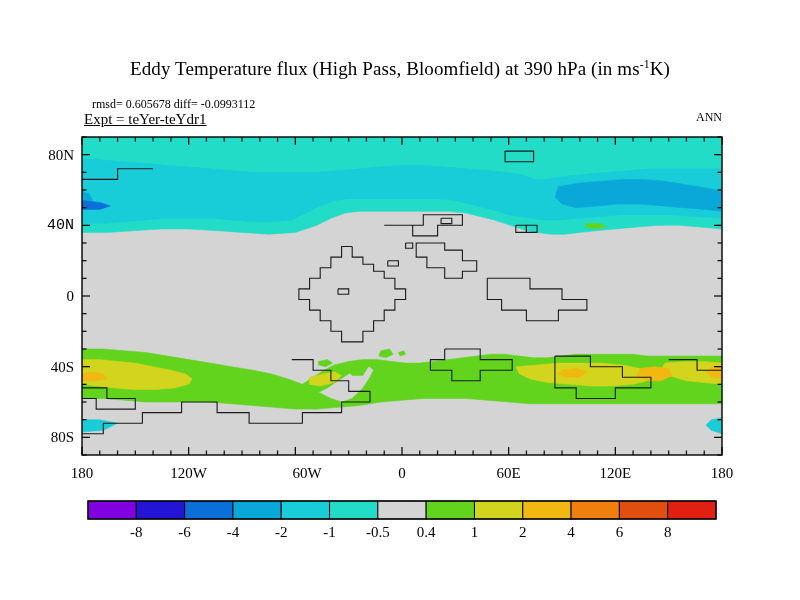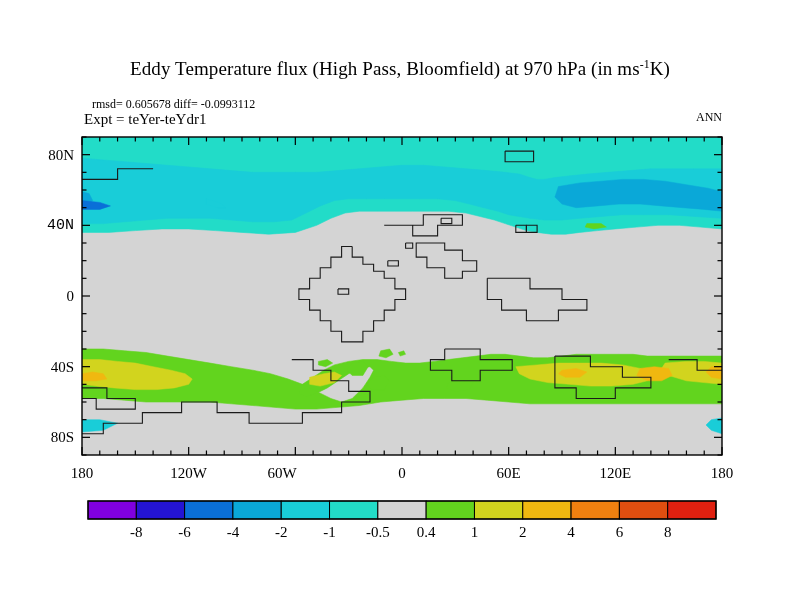--- a/index.html
+++ b/index.html
@@ -39,20 +39,21 @@
     position: absolute;
     left: 92px; top: 97px;
     font-size: 12px;
     white-space: nowrap;
   }
   .sub-expt {
     position: absolute;
     left: 84px; top: 111px;
     font-size: 15px;
     white-space: nowrap;
+    text-decoration: underline;
   }
   .sub-center {
     position: absolute;
     left: 310px; top: 110px;
     font-size: 16px;
     white-space: nowrap;
   }
   .sub-ann {
     position: absolute;
     right: 78px; top: 110px;
@@ -73,21 +74,21 @@
     transform: translateX(-50%);
     white-space: nowrap;
   }
   svg { display: block; }
 </style>
 </head>
 <body>
 
 <div id="figure">
 
-  <div class="title-main"><span>Eddy Temperature flux (High Pass, Bloomfield) at 970 hPa (in ms</span><sup>-1</sup><span>K)</span></div>
+  <div class="title-main"><span>Eddy Temperature flux (High Pass, Bloomfield) at 390 hPa (in ms</span><sup>-1</sup><span>K)</span></div>
 
   <div class="sub-rmsd">rmsd= 0.605678 diff= -0.0993112</div>
   <div class="sub-expt">Expt = teYer-teYdr1</div>
   <div class="sub-ann">ANN</div>
 
   <svg id="map-svg" width="800" height="600" style="position:absolute;left:0;top:0;">
       <defs>
         <clipPath id="mapclip">
           <rect x="82" y="137" width="640" height="318"></rect>
         </clipPath>
@@ -272,21 +273,21 @@
     </svg>
 
   <div id="axis-labels">
       <div class="axis-label ylab" style="left: 30px; width: 44px; top: 154.667px;">80N</div>
       <div class="axis-label ylab" style="left: 30px; width: 44px; top: 225.333px; font-family: Liberation Mono, monospace;">40N</div>
       <div class="axis-label ylab" style="left: 30px; width: 44px; top: 296px;">0</div>
       <div class="axis-label ylab" style="left: 30px; width: 44px; top: 366.667px;">40S</div>
       <div class="axis-label ylab" style="left: 30px; width: 44px; top: 437.333px;">80S</div>
       <div class="axis-label xlab" style="left: 82px; top: 465px;">180</div>
       <div class="axis-label xlab" style="left: 188.667px; top: 465px;">120W</div>
-      <div class="axis-label xlab" style="left: 282px; top: 465px;">60W</div>
+      <div class="axis-label xlab" style="left: 307px; top: 465px;">60W</div>
       <div class="axis-label xlab" style="left: 402px; top: 465px;">0</div>
       <div class="axis-label xlab" style="left: 508.667px; top: 465px;">60E</div>
       <div class="axis-label xlab" style="left: 615.333px; top: 465px;">120E</div>
       <div class="axis-label xlab" style="left: 722px; top: 465px;">180</div>
     </div>
   <div id="cbar-labels">
       <div class="cbar-label" style="left: 136.308px; top: 524px;">-8</div>
       <div class="cbar-label" style="left: 184.615px; top: 524px;">-6</div>
       <div class="cbar-label" style="left: 232.923px; top: 524px;">-4</div>
       <div class="cbar-label" style="left: 281.231px; top: 524px;">-2</div>

